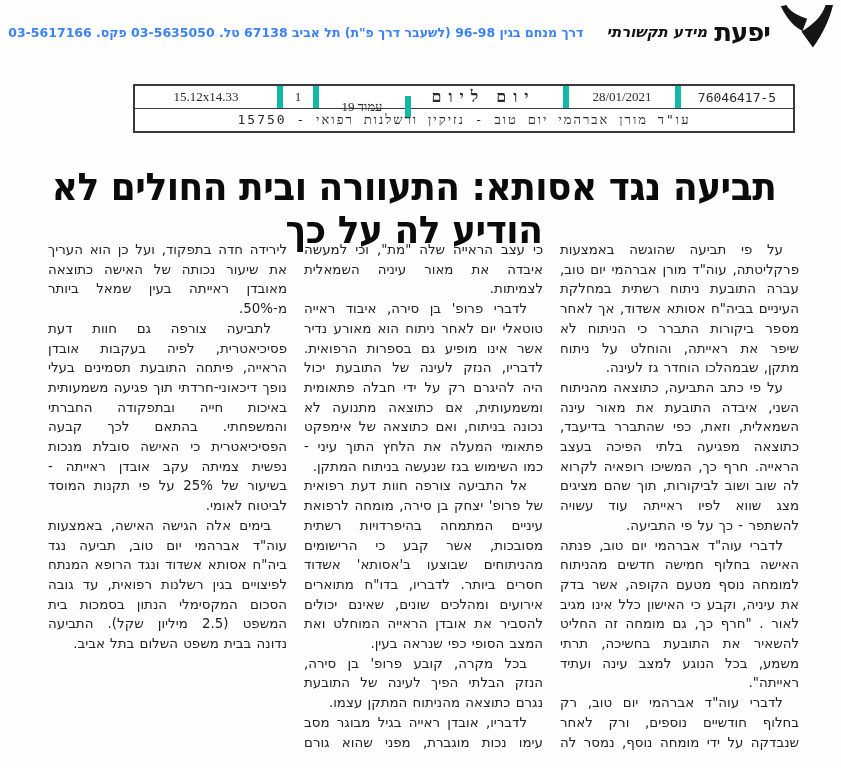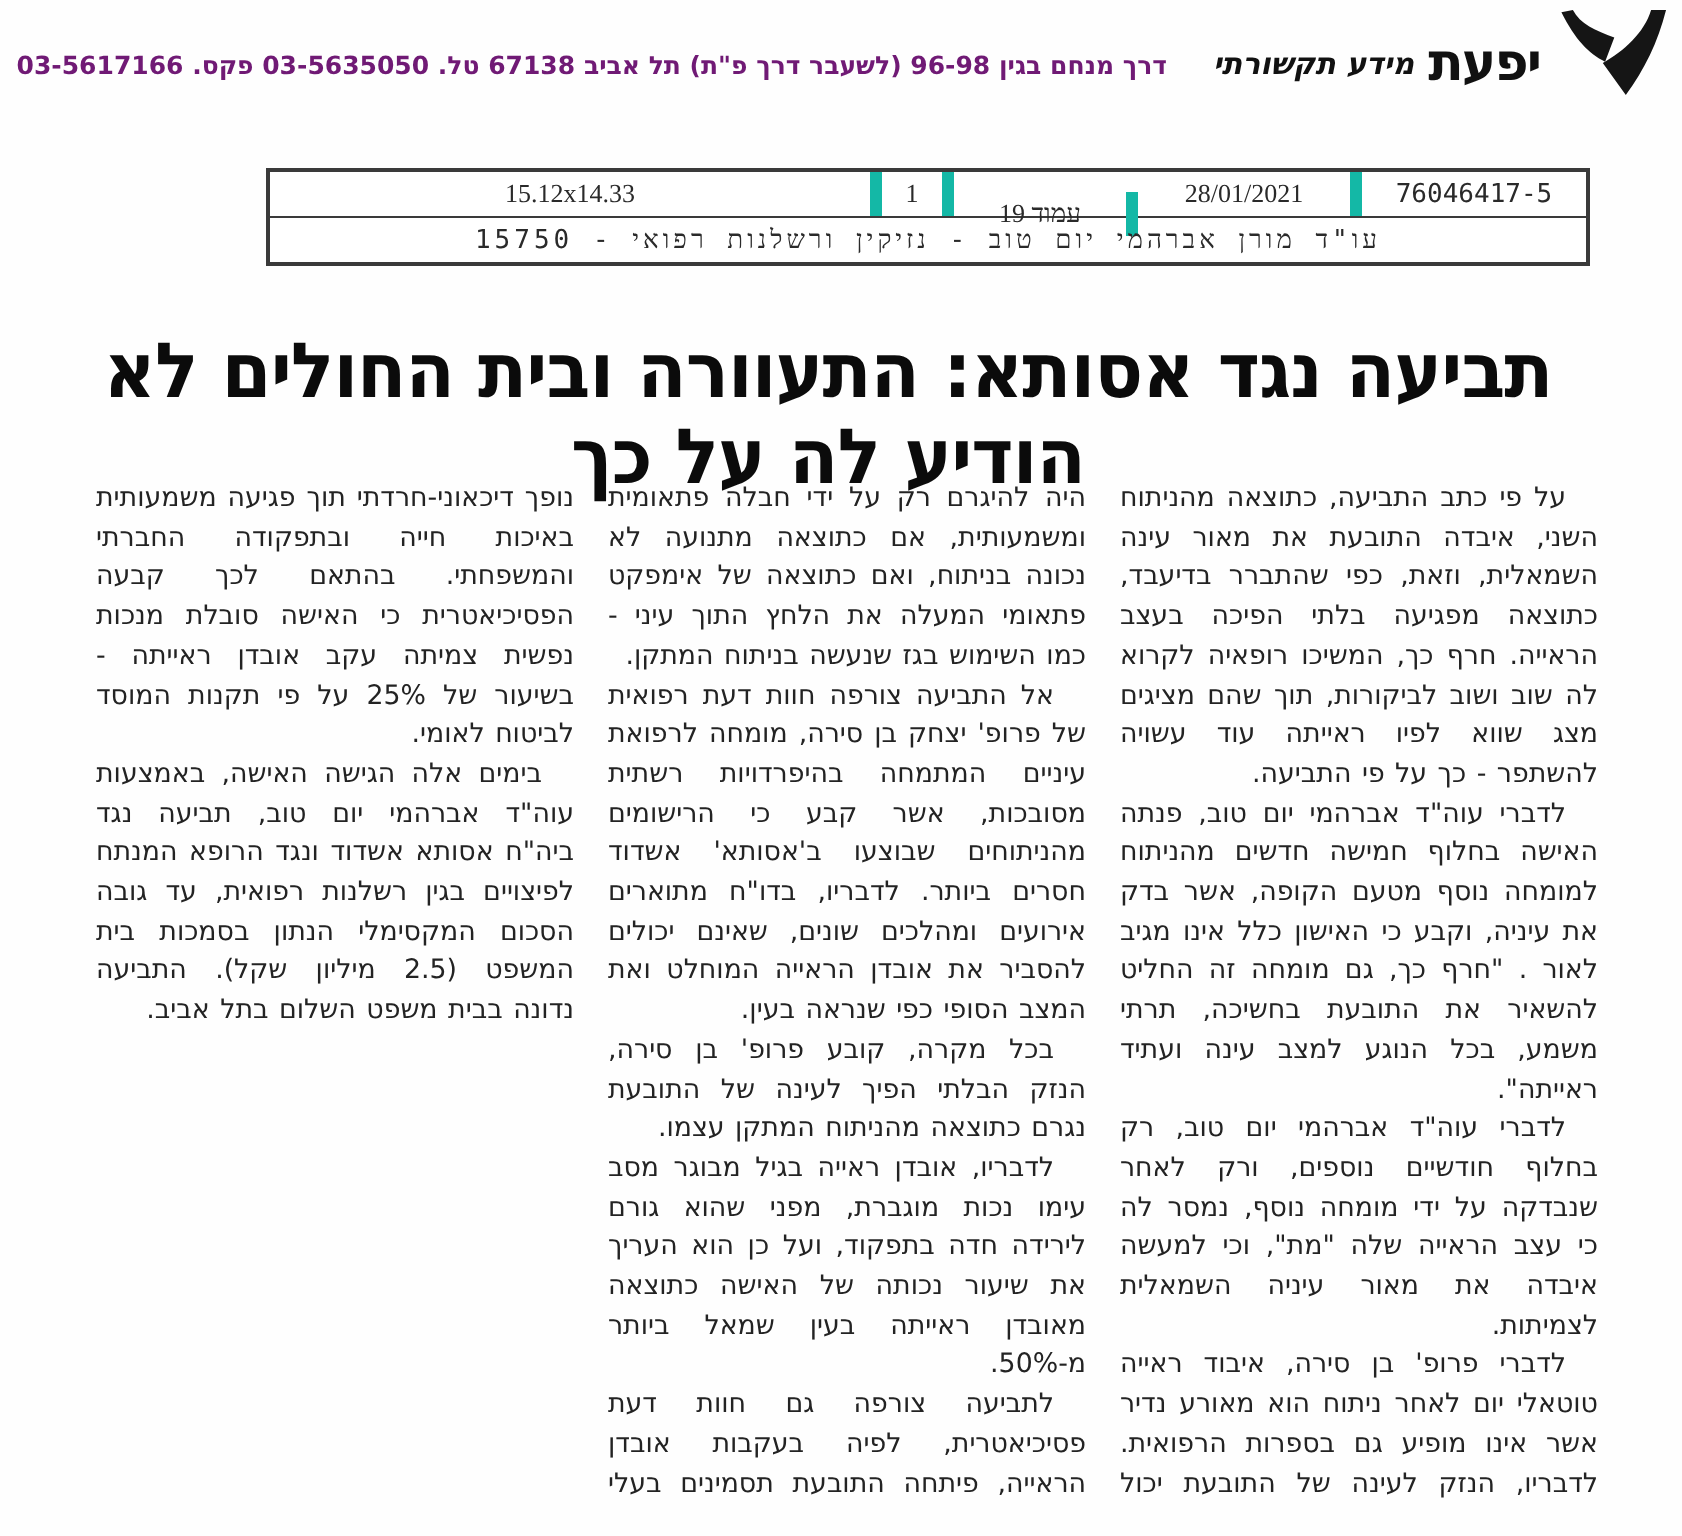--- a/index.html
+++ b/index.html
@@ -15,21 +15,21 @@
 
   
   .masthead {
     position: absolute; top: 0; right: 0; left: 0; height: 58px;
     display: flex; flex-direction: row; align-items: center;
     padding: 6px 6px 0 24px; box-sizing: border-box; gap: 7px;
   }
   .logo-mark { width: 58px; height: 46px; flex: 0 0 auto; margin-top: -8px; }
   .brand-name { font-size: 26px; font-weight: bold; letter-spacing: -1px; color: #111; line-height: 1; }
   .brand-sub { font-size: 15px; font-weight: bold; font-style: italic; color: #111; margin-left: 16px; white-space: nowrap; }
-  .address-line { font-size: 12.5px; font-weight: bold; color: #701a75; white-space: nowrap; letter-spacing: 0; }
+  .address-line { font-size: 12.5px; font-weight: bold; color: #3b82f6; white-space: nowrap; letter-spacing: 0; }
 
   
   .meta-table {
     position: absolute; top: 84px; right: 46px; width: 662px;
     border: 2px solid #3a3a3a;
     font-family: "DejaVu Sans Mono", monospace;
     font-size: 13px; color: #2a2a2a; background: #fff;
     box-sizing: border-box;
   }
   .meta-row1 { display: flex; flex-direction: row; border-bottom: 1px solid #3a3a3a; height: 22px; align-items: center; }
@@ -74,33 +74,35 @@
     </svg>
     <span class="brand-name">יפעת</span>
     <span class="brand-sub">מידע תקשורתי</span>
     <span class="address-line">דרך מנחם בגין 96-98 (לשעבר דרך פ"ת) תל אביב 67138 טל. 03-5635050 פקס. 03-5617166</span>
   </div>
 
   <div class="meta-table">
     <div class="meta-row1">
       <div class="meta-cell c-id">76046417-5</div>
       <div class="meta-cell c-date">28/01/2021</div>
+      <div class="meta-cell c-pub">יום ליום</div>
       <div class="meta-cell c-page">עמוד 19</div>
       <div class="meta-cell c-col">1</div>
       <div class="meta-cell c-dim">15.12x14.33</div>
     </div>
     <div class="meta-row2">עו"ד מורן אברהמי יום טוב - נזיקין ורשלנות רפואי - 15750</div>
   </div>
 
   <h1 class="headline">
     <span>תביעה נגד אסותא: התעוורה ובית החולים לא</span>
     <span>הודיע לה על כך</span>
   </h1>
 
   <div class="article-body">
+    <p>על פי תביעה שהוגשה באמצעות פרקליטתה, עוה"ד מורן אברהמי יום טוב, עברה התובעת ניתוח רשתית במחלקת העיניים בביה"ח אסותא אשדוד, אך לאחר מספר ביקורות התברר כי הניתוח לא שיפר את ראייתה, והוחלט על ניתוח מתקן, שבמהלכו הוחדר גז לעינה.</p>
     <p>על פי כתב התביעה, כתוצאה מהניתוח השני, איבדה התובעת את מאור עינה השמאלית, וזאת, כפי שהתברר בדיעבד, כתוצאה מפגיעה בלתי הפיכה בעצב הראייה. חרף כך, המשיכו רופאיה לקרוא לה שוב ושוב לביקורות, תוך שהם מציגים מצג שווא לפיו ראייתה עוד עשויה להשתפר - כך על פי התביעה.</p>
     <p>לדברי עוה"ד אברהמי יום טוב, פנתה האישה בחלוף חמישה חדשים מהניתוח למומחה נוסף מטעם הקופה, אשר בדק את עיניה, וקבע כי האישון כלל אינו מגיב לאור . "חרף כך, גם מומחה זה החליט להשאיר את התובעת בחשיכה, תרתי משמע, בכל הנוגע למצב עינה ועתיד ראייתה".</p>
     <p>לדברי עוה"ד אברהמי יום טוב, רק בחלוף חודשיים נוספים, ורק לאחר שנבדקה על ידי מומחה נוסף, נמסר לה כי עצב הראייה שלה "מת", וכי למעשה איבדה את מאור עיניה השמאלית לצמיתות.</p>
     <p>לדברי פרופ' בן סירה, איבוד ראייה טוטאלי יום לאחר ניתוח הוא מאורע נדיר אשר אינו מופיע גם בספרות הרפואית. לדבריו, הנזק לעינה של התובעת יכול היה להיגרם רק על ידי חבלה פתאומית ומשמעותית, אם כתוצאה מתנועה לא נכונה בניתוח, ואם כתוצאה של אימפקט פתאומי המעלה את הלחץ התוך עיני - כמו השימוש בגז שנעשה בניתוח המתקן.</p>
     <p>אל התביעה צורפה חוות דעת רפואית של פרופ' יצחק בן סירה, מומחה לרפואת עיניים המתמחה בהיפרדויות רשתית מסובכות, אשר קבע כי הרישומים מהניתוחים שבוצעו ב'אסותא' אשדוד חסרים ביותר. לדבריו, בדו"ח מתוארים אירועים ומהלכים שונים, שאינם יכולים להסביר את אובדן הראייה המוחלט ואת המצב הסופי כפי שנראה בעין.</p>
     <p>בכל מקרה, קובע פרופ' בן סירה, הנזק הבלתי הפיך לעינה של התובעת נגרם כתוצאה מהניתוח המתקן עצמו.</p>
     <p>לדבריו, אובדן ראייה בגיל מבוגר מסב עימו נכות מוגברת, מפני שהוא גורם לירידה חדה בתפקוד, ועל כן הוא העריך את שיעור נכותה של האישה כתוצאה מאובדן ראייתה בעין שמאל ביותר מ-50%.</p>
     <p>לתביעה צורפה גם חוות דעת פסיכיאטרית, לפיה בעקבות אובדן הראייה, פיתחה התובעת תסמינים בעלי נופך דיכאוני-חרדתי תוך פגיעה משמעותית באיכות חייה ובתפקודה החברתי והמשפחתי. בהתאם לכך קבעה הפסיכיאטרית כי האישה סובלת מנכות נפשית צמיתה עקב אובדן ראייתה - בשיעור של 25% על פי תקנות המוסד לביטוח לאומי.</p>
     <p>בימים אלה הגישה האישה, באמצעות עוה"ד אברהמי יום טוב, תביעה נגד ביה"ח אסותא אשדוד ונגד הרופא המנתח לפיצויים בגין רשלנות רפואית, עד גובה הסכום המקסימלי הנתון בסמכות בית המשפט (2.5 מיליון שקל). התביעה נדונה בבית משפט השלום בתל אביב.</p>
   </div>

